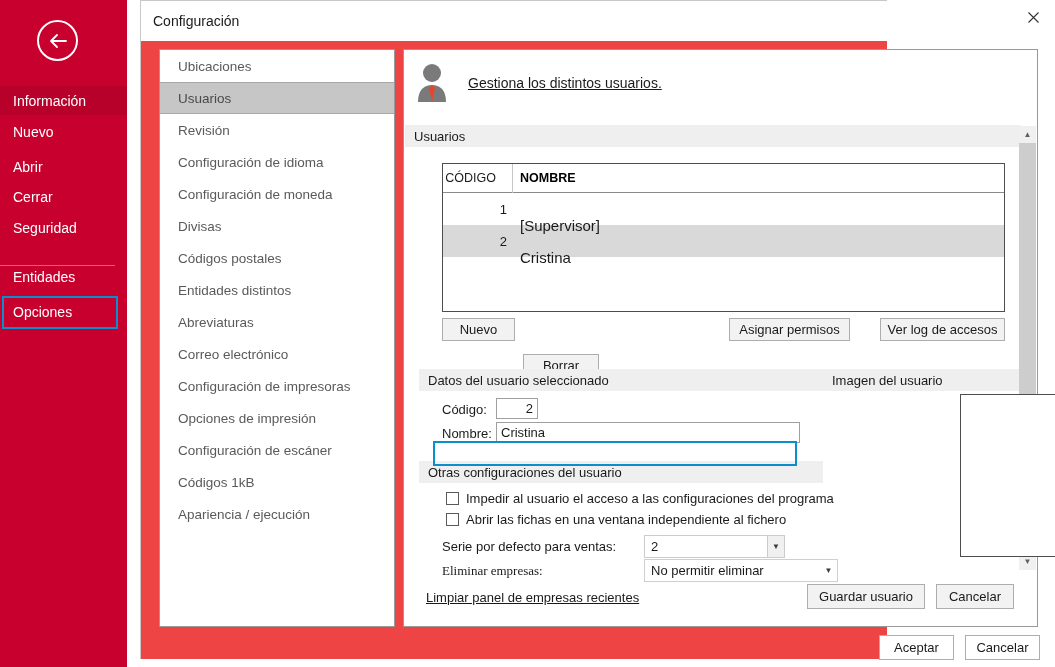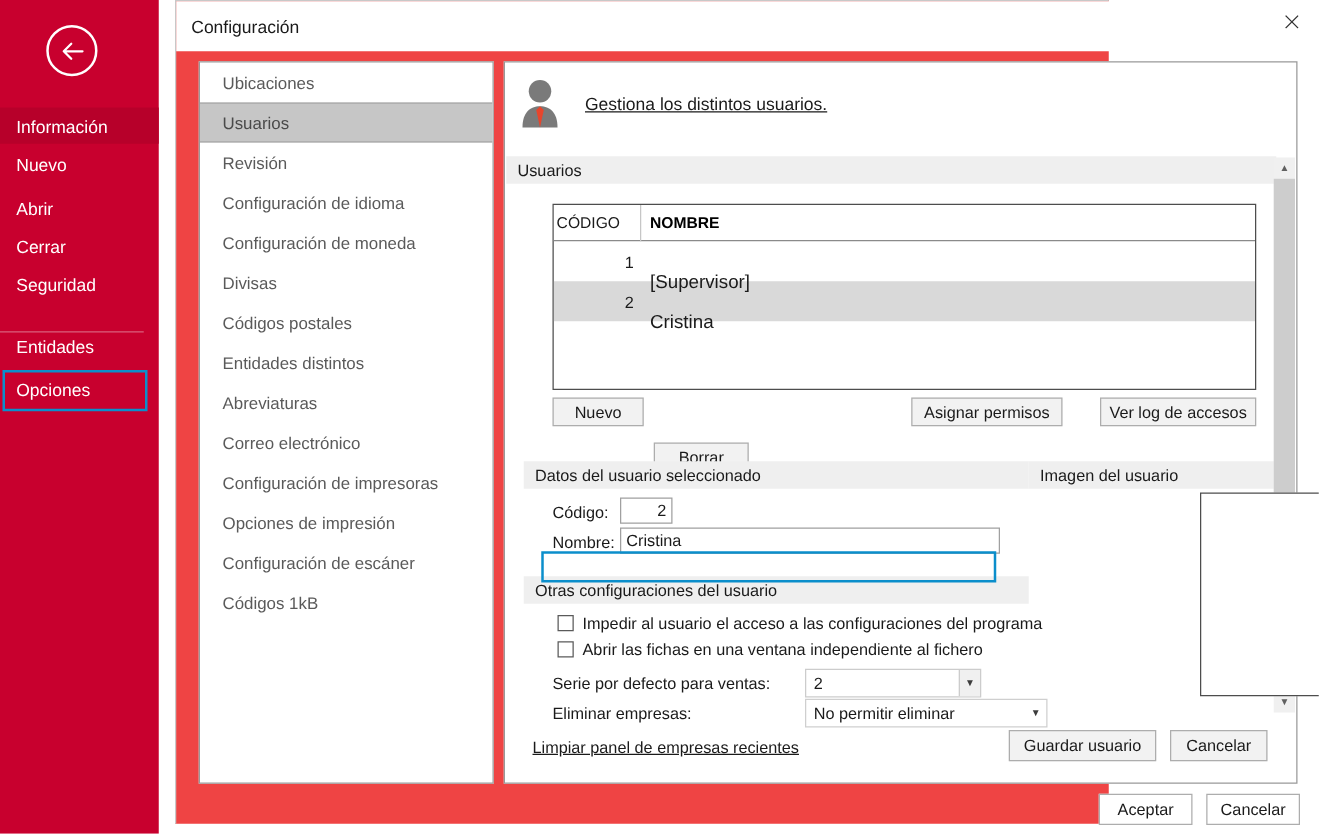--- a/index.html
+++ b/index.html
@@ -362,20 +362,23 @@
         </div>
       <div class="nav-item">
           <span>Opciones de impresión</span>
         </div>
       <div class="nav-item">
           <span>Configuración de escáner</span>
         </div>
       <div class="nav-item">
           <span>Códigos 1kB</span>
         </div>
+      <div class="nav-item">
+          <span>Apariencia / ejecución</span>
+        </div>
     </div>
 
     <div class="content">
 
       <div class="header-row">
         <span class="header-icon">
           <svg width="40" height="42" viewBox="0 0 40 42">
             <circle cx="20" cy="11" r="9" fill="#7a7a7a"></circle>
             <path d="M6 40 C6 28 12 23 20 23 C28 23 34 28 34 40 Z" fill="#7a7a7a"></path>
             <path d="M20 23 L17 26 L20 40 L23 26 Z" fill="#e8452c"></path>
@@ -433,21 +436,21 @@
         <span class="chk"></span>
         <span>Abrir las fichas en una ventana independiente al fichero</span>
       </div>
 
       <div class="lbl" style="left:38px; top:489px;">Serie por defecto para ventas:</div>
       <div class="combo filled" style="left:240px; top:485px; width:141px;">
         <span class="cval">2</span>
         <span class="carrow">▼</span>
       </div>
 
-      <div class="lbl" style="left:38px; top:513px;">Eliminar empresas:</div>
+      <div class="lbl" style="left:38px; top:513px;font-family:Liberation Serif, serif;">Eliminar empresas:</div>
       <div class="combo" style="left:240px; top:509px; width:194px; border-color:#cfcfcf;">
         <span class="cval">No permitir eliminar</span>
         <span class="carrow">▼</span>
       </div>
 
       <div class="link" style="left:22px; top:540px;">Limpiar panel de empresas recientes</div>
 
       <div class="btn" style="left:403px; top:534px; width:118px; height:25px;">Guardar usuario</div>
       <div class="btn" style="left:532px; top:534px; width:78px;  height:25px;">Cancelar</div>
 

